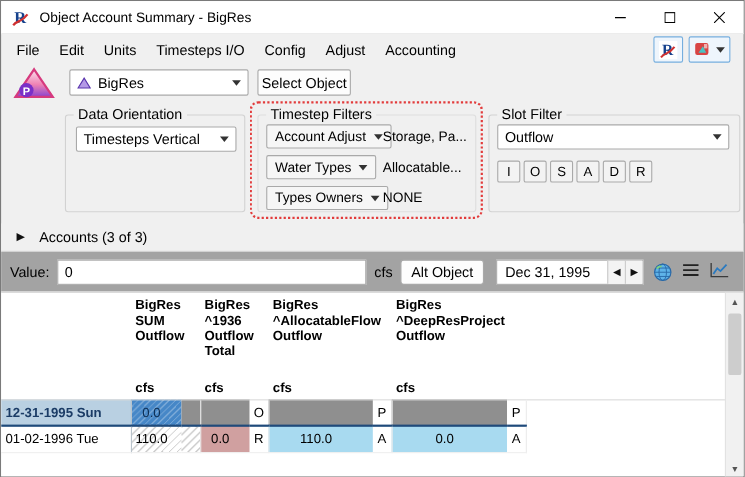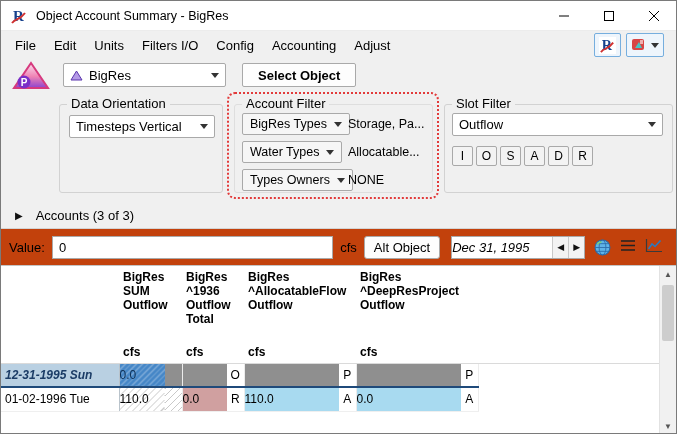--- a/index.html
+++ b/index.html
@@ -23,21 +23,21 @@
   .menu-item { padding:4px 9px; border-radius:2px; white-space:nowrap; }
   .mb-right { margin-left:auto; display:flex; gap:5px; padding-right:7px; align-items:center; }
   .tool-btn { height:24px; display:flex; align-items:center; gap:3px; border:1px solid #76aede; background:#eef5fc; padding:2px 4px; border-radius:2px; }
 
   
   .toolbar { height:32px; display:flex; align-items:center; padding-left:11px; }
   .obj-icon { width:38px; height:29px; flex:0 0 auto; }
   .obj-combo { width:163px; height:24px; margin-left:13px; background:#fff; border:1px solid #a9a9a9; border-radius:2px; display:flex; align-items:center; gap:6px; padding:0 6px; }
   .combo-label { flex:1; white-space:nowrap; overflow:hidden; }
   .arrow-down { width:0; height:0; border-left:4px solid transparent; border-right:4px solid transparent; border-top:5px solid #333; flex:0 0 auto; }
-  .btn { height:24px; background:#fdfdfd; border:1px solid #a9a9a9; border-radius:2px; padding:0 15px; display:flex; align-items:center; margin-left:16px;font-weight:bold; }
+  .btn { height:24px; background:#fdfdfd; border:1px solid #a9a9a9; border-radius:2px; padding:0 3px; display:flex; align-items:center; margin-left:8px; }
 
   
   .filters { position:relative; height:112px; }
   .groupbox { position:absolute; border:1px solid #d2d2d2; border-radius:3px; }
   .gb-title { position:absolute; top:-9px; left:7px; background:#f0f0f0; padding:0 4px; font-size:13px; white-space:nowrap; }
   #gb-orient { left:58px; top:13px; width:164px; height:89px; }
   #gb-slot   { left:443px; top:13px; width:229px; height:89px; }
   #gb-account{ left:233px; top:13px; width:199px; height:89px; }
   .red-outline { position:absolute; left:226px; top:1px; width:212px; height:107px; border:2px dotted #e23b3b; border-radius:8px; }
   .sel-combo { position:absolute; height:23px; background:#fff; border:1px solid #a9a9a9; border-radius:2px; display:flex; align-items:center; gap:6px; padding:8px 6px; }
@@ -46,48 +46,48 @@
   .af-row-btn { position:absolute; left:7px; height:22px; border:1px solid #a9a9a9; border-radius:2px; background:#f6f6f6; display:flex; align-items:center; gap:7px; padding:0 7px; font-size:12.5px; white-space:nowrap; }
   .af-val { position:absolute; left:113px; font-size:12.5px; white-space:nowrap; }
   .flag-btns { position:absolute; left:7px; top:41px; display:flex; gap:3px; }
   .flag-btn { width:21px; height:20px; border:1px solid #a9a9a9; border-radius:2px; background:#f3f3f3; display:flex; align-items:center; justify-content:center; font-size:12px; }
 
   
   .accounts-row { height:26px; display:flex; align-items:center; padding-left:14px; gap:13px; border-bottom:1px solid #d4d4d4; background:#f0f0f0; }
   .expander { font-size:10px; color:#111; }
 
   
-  .value-bar { height:36px; display:flex; align-items:center; padding:0 8px; gap:7px; background:#c2410c; }
+  .value-bar { height:36px; display:flex; align-items:center; padding:0 8px; gap:7px; background:#a3a3a3; }
   .value-input { width:297px; height:23px; border:1px solid #a9a9a9; background:#fff; padding:0 6px; font:inherit; }
   .alt-btn { height:23px; padding:0 9px; border:1px solid #a9a9a9; border-radius:3px; background:#fdfdfd; display:flex; align-items:center; white-space:nowrap; }
   .date-ctl { display:flex; height:23px; border:1px solid #a9a9a9; background:#fff; align-items:stretch; margin-left:4px; }
-  .date-text { width:100px; display:flex; align-items:center; white-space:nowrap;font-style:italic; }
+  .date-text { width:100px; display:flex; align-items:center; padding-left:7px; white-space:nowrap; }
   .date-btn { width:16px; border-left:1px solid #c9c9c9; background:#f3f3f3; display:flex; align-items:center; justify-content:center; font-size:9px; color:#111; }
   .globe-btn { width:22px; height:23px; display:flex; align-items:center; justify-content:center; }
   .right-icons { margin-left:auto; display:flex; gap:9px; align-items:center; padding-right:5px; }
 
   
   .table-area { position:relative; height:169px; background:#fff; border-top:1px solid #c4c4c4; overflow:hidden; }
   table { border-collapse:collapse; table-layout:fixed; width:660px; font-size:12px; }
   thead tr { height:97px; }
   thead th { vertical-align:top; text-align:left; font-weight:bold; padding:4px 2px 2px 4px; border-bottom:1px solid #dadada; }
   .hwrap { display:flex; flex-direction:column; height:89px; white-space:pre-line; line-height:1.18; overflow:hidden; }
   .h-units { margin-top:auto; font-weight:bold; }
   tbody tr { height:24px; }
   tbody td { padding:0; border-bottom:1px solid #efefef; }
   .datecell { padding-left:4px; border-right:1px solid #b9c3cb; background:#fff; white-space:nowrap; }
-  .val { text-align:left; padding-right:9px; white-space:nowrap; }
+  .val { text-align:center; padding-right:9px; white-space:nowrap; }
   .flagc { text-align:center; border-right:1px solid #ececec; }
   .c-selected { background-color:#4687c7; background-image:repeating-linear-gradient(135deg, rgba(255,255,255,.30) 0 1px, transparent 1px 4px); color:#0d2f55; }
   .c-gray  { background:#8f8f8f; }
   .c-hatch { background-image:repeating-linear-gradient(135deg, #c9c9c9 0 1px, #ffffff 1px 5px); }
   .c-pink  { background:#d0a0a0; }
   .c-blue  { background:#a8daf0; }
   .c-white { background:#fff; }
-  tr.sel .datecell { background:#b9d0e2; font-weight:bold; color:#1b3c66;font-style:italic; }
+  tr.sel .datecell { background:#b9d0e2; font-weight:bold; color:#1b3c66; }
   tr.sel td { border-bottom:2px solid #1f4a7a; }
   td.fill, tr.sel td.fill { border-bottom:none; background:#fff; }
 
   
   .vscroll { position:absolute; top:0; right:0; width:17px; height:100%; background:#f1f1f1; border-left:1px solid #e2e2e2; }
   .vs-btn { height:16px; display:flex; align-items:center; justify-content:center; font-size:8px; color:#555; }
   .vs-btn.down { position:absolute; bottom:0; left:0; right:0; }
   .vs-thumb { position:absolute; top:19px; left:2px; width:12px; height:56px; background:#cdcdcd; border-radius:2px; }
 </style>
 </head>
@@ -118,24 +118,24 @@
             <path d="M0 0 L10 10 M10 0 L0 10" stroke="#000" stroke-width="1"></path>
           </svg>
       </div>
     </div>
   </div>
 
   <div class="menubar">
     <span class="menu-item">File</span>
     <span class="menu-item">Edit</span>
     <span class="menu-item">Units</span>
-    <span class="menu-item">Filters I/O</span>
+    <span class="menu-item">Timesteps I/O</span>
     <span class="menu-item">Config</span>
+    <span class="menu-item">Adjust</span>
     <span class="menu-item">Accounting</span>
-    <span class="menu-item">Adjust</span>
     <div class="mb-right">
       <div class="tool-btn">
         <svg width="17" height="17" viewBox="0 0 18 18">
           <rect x="0" y="0" width="18" height="18" fill="#ffffff"></rect>
           <text x="3" y="14" font-size="15" font-weight="bold" fill="#16418c" font-family="Liberation Serif, serif">R</text>
           <path d="M2 16 C6 11, 9 14, 15 6" stroke="#d03030" stroke-width="2" fill="none"></path>
         </svg>
       </div>
       <div class="tool-btn">
         <svg width="17" height="16" viewBox="0 0 17 16">
@@ -176,24 +176,24 @@
     <div class="groupbox" id="gb-orient">
       <span class="gb-title">Data Orientation</span>
       <div class="sel-combo" id="orient-combo">
         <span class="combo-label">Timesteps Vertical</span>
         <span class="arrow-down"></span>
       </div>
     </div>
 
     <div class="red-outline"></div>
     <div class="groupbox" id="gb-account" style="border-color:#dedede;">
-      <span class="gb-title">Account Filter</span>
+      <span class="gb-title">Timestep Filters</span>
 
       <div class="af-row-btn" style="top:8px;">
-        <span>BigRes Types</span>
+        <span>Account Adjust</span>
         <span class="arrow-down"></span>
       </div>
       <span class="af-val" style="top:12px;">Storage, Pa...</span>
 
       <div class="af-row-btn" style="top:36px;">
         <span>Water Types</span>
         <span class="arrow-down"></span>
       </div>
       <span class="af-val" style="top:40px;">Allocatable...</span>
 

